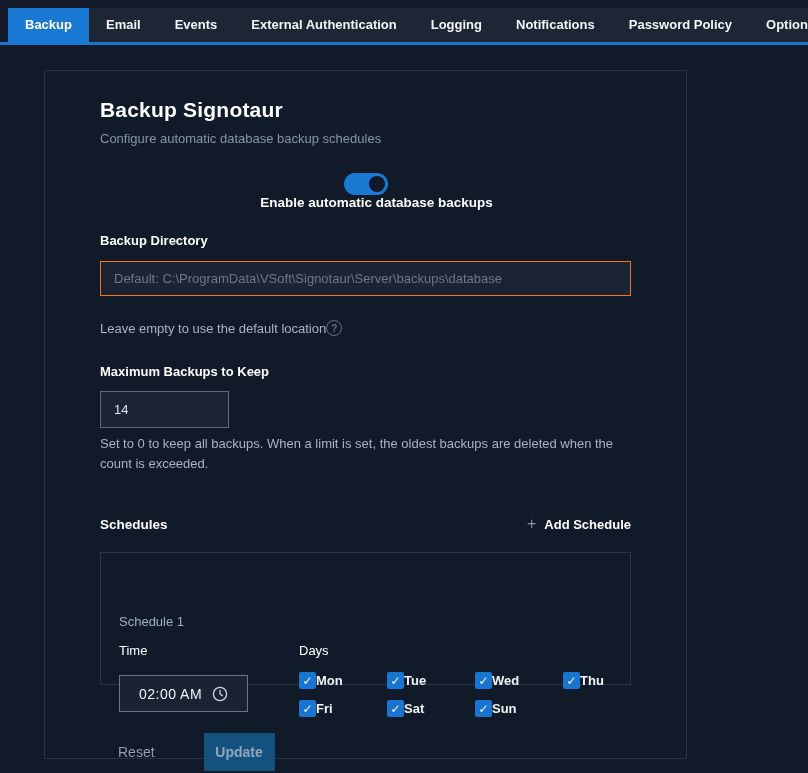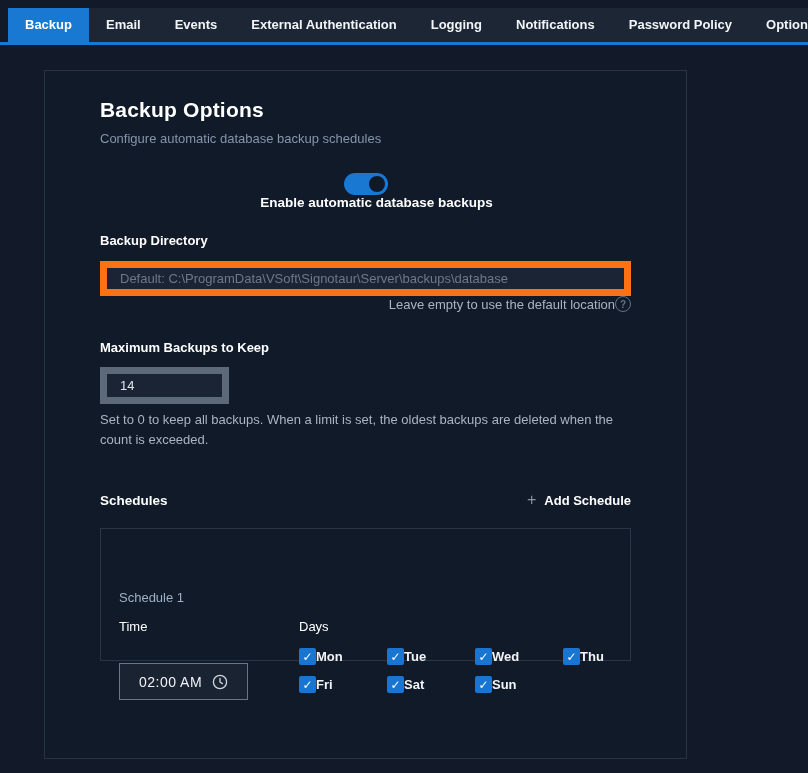--- a/index.html
+++ b/index.html
@@ -82,32 +82,32 @@
     font-size: 13px;
     font-weight: bold;
     color: #ffffff;
   }
   .dir-label { margin-top: 23px; }
   .text-input {
     margin-top: 13px;
     width: 100%;
     height: 35px;
     background: #1b2434;
-    border: 7px solid #f97316;
+    border: 1px solid #f97316;
     color: #dfe5ec;
     font-family: "Liberation Sans", sans-serif;
     font-size: 13px;
     padding: 0 13px;
     outline: none;
   }
   .text-input::placeholder { color: #6d7888; }
   .help-row {
-    margin-top: 0;
-    display: flex;
-    justify-content: flex-end;
+    margin-top: 24px;
+    display: flex;
+    justify-content: flex-start;
     align-items: center;
   }
   .help-text { font-size: 13px; color: #a9b4c3; }
   .help-icon {
     width: 16px; height: 16px;
     border: 1.5px solid #647186;
     border-radius: 50%;
     color: #647186;
     font-size: 10px;
     font-weight: bold;
@@ -147,21 +147,21 @@
     margin-top: 19px;
     border: 1px solid #293648;
     padding: 13px 18px 22px 18px;
     height: 133px;
   }
   .schedule-title { font-size: 13px; color: #9db0c6; margin-top: 48px; }
   .schedule-cols { display: flex; margin-top: 14px; }
   .time-col { width: 180px; flex: 0 0 auto; }
   .col-label { font-size: 13px; font-weight: normal; color: #ffffff; }
   .time-input {
-    margin-top: 29px;
+    margin-top: 17px;
     width: 129px; height: 37px;
     background: #1a2332;
     border: 1px solid #6a7685;
     display: flex;
     align-items: center;
     justify-content: center;
     gap: 10px;
     cursor: pointer;
   }
   .time-value { font-size: 14px; color: #f0f3f7; letter-spacing: .5px; }
@@ -224,21 +224,21 @@
     <div class="tab">External Authentication</div>
     <div class="tab">Logging</div>
     <div class="tab">Notifications</div>
     <div class="tab">Password Policy</div>
     <div class="tab">Options</div>
   </div>
 </div>
 
 <div class="card">
 
-  <h1>Backup Options</h1>
+  <h1>Backup Signotaur</h1>
   <div class="subtitle">Configure automatic database backup schedules</div>
 
   <div class="toggle-row">
     <div class="toggle">
       <div class="knob"></div>
     </div>
     <div class="toggle-label">Enable automatic database backups</div>
   </div>
 
   <div class="field-label dir-label">Backup Directory</div>
@@ -302,14 +302,18 @@
           </div>
           <div class="day-item">
             <span class="checkbox">✓</span>
             <span class="day-label">Sun</span>
           </div>
         </div>
       </div>
     </div>
   </div>
 
+  <div class="button-row">
+    <button class="reset-btn">Reset</button>
+    <button class="update-btn">Update</button>
+  </div>
 
 </div>
 
 </body></html>

